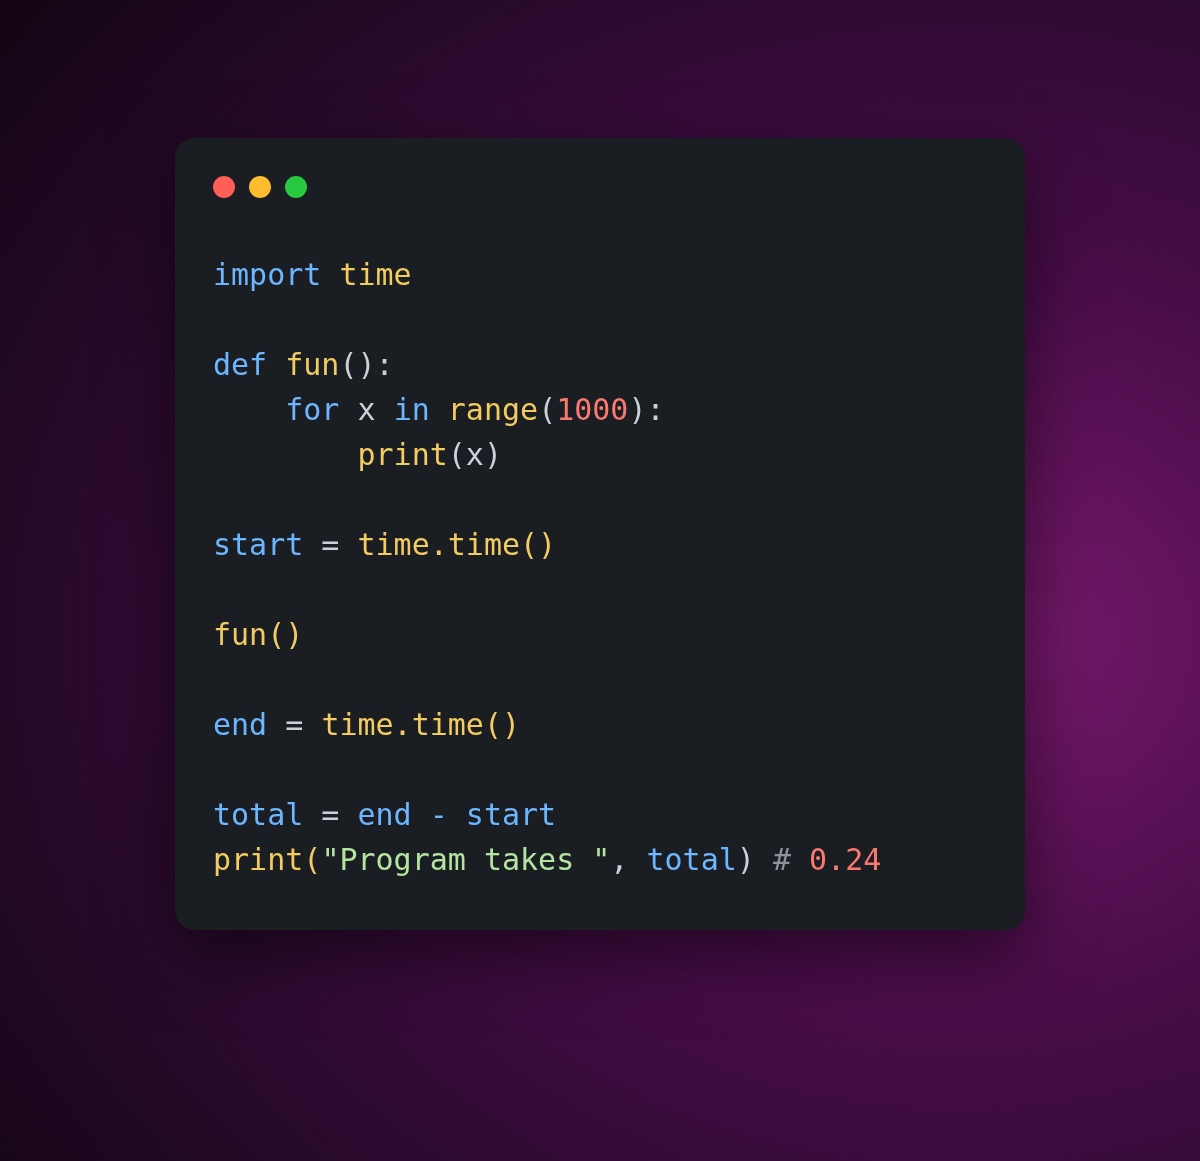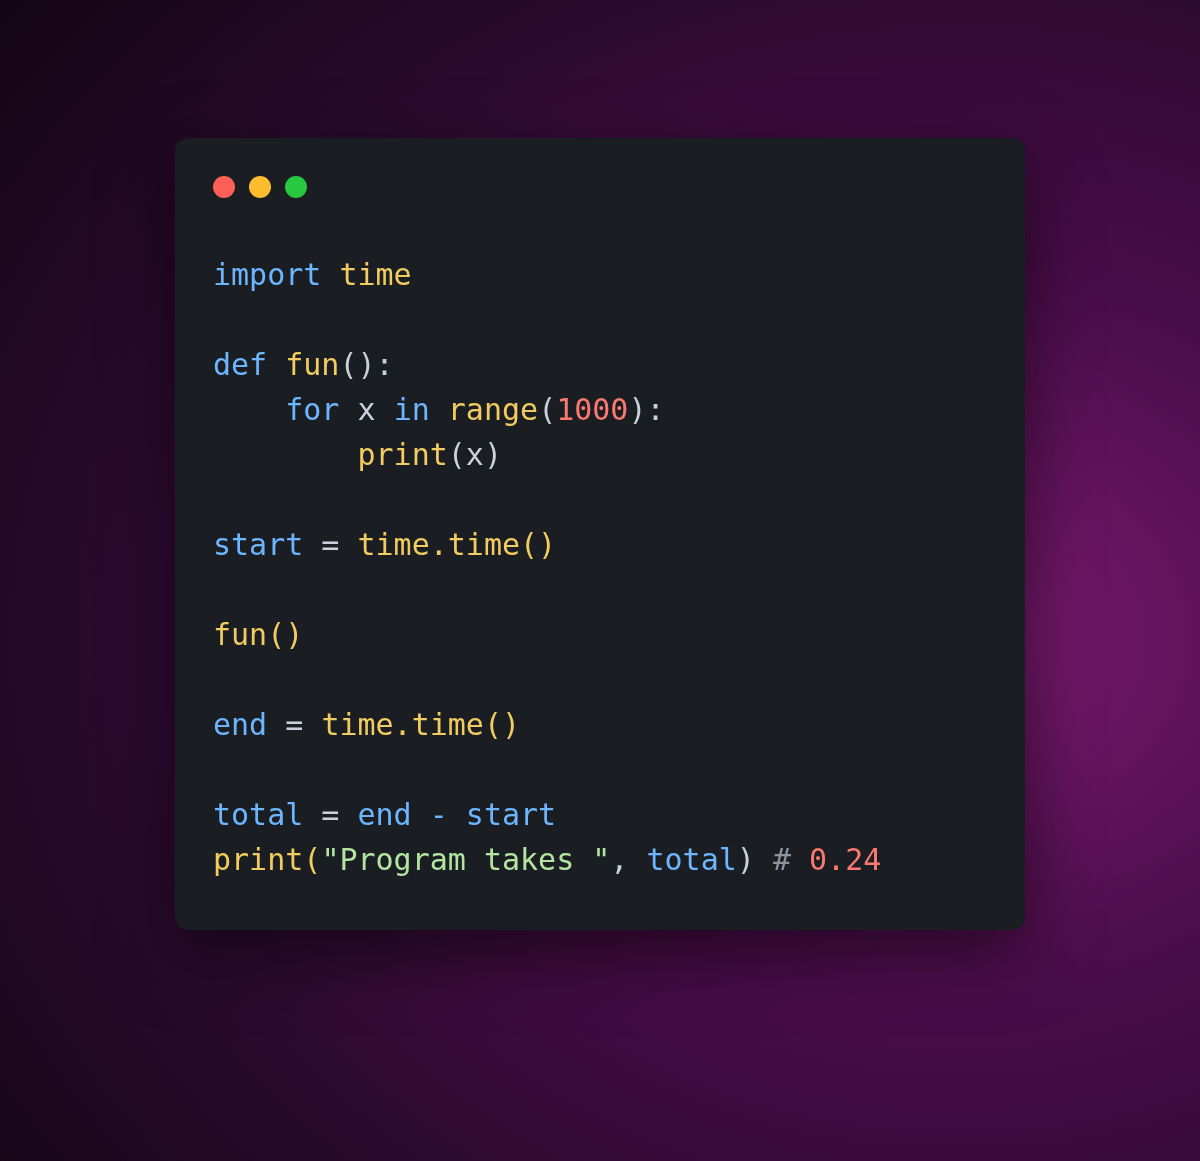--- a/index.html
+++ b/index.html
@@ -9,21 +9,21 @@
       background: radial-gradient(ellipse 130% 110% at 80% 55%, #7a1a6e 0%, #4a0d4a 28%, #2a0a2e 55%, #120512 80%, #000 100%);
       display: flex;
       align-items: flex-start;
       justify-content: center;
       padding-top: 138px;
       font-family: ui-monospace, "SF Mono", "Cascadia Code", Menlo, Consolas, monospace;
     }
     .window {
       width: 850px;
       background: #1a1d21;
-      border-radius: 13px;
+      border-radius: 20px;
       box-shadow: 0 24px 70px rgba(0,0,0,0.55);
       padding: 32px 38px 48px 38px;
     }
     .titlebar {
       display: flex;
       gap: 14px;
       margin-bottom: 54px;
       padding-top: 6px;
     }
     .dot {

